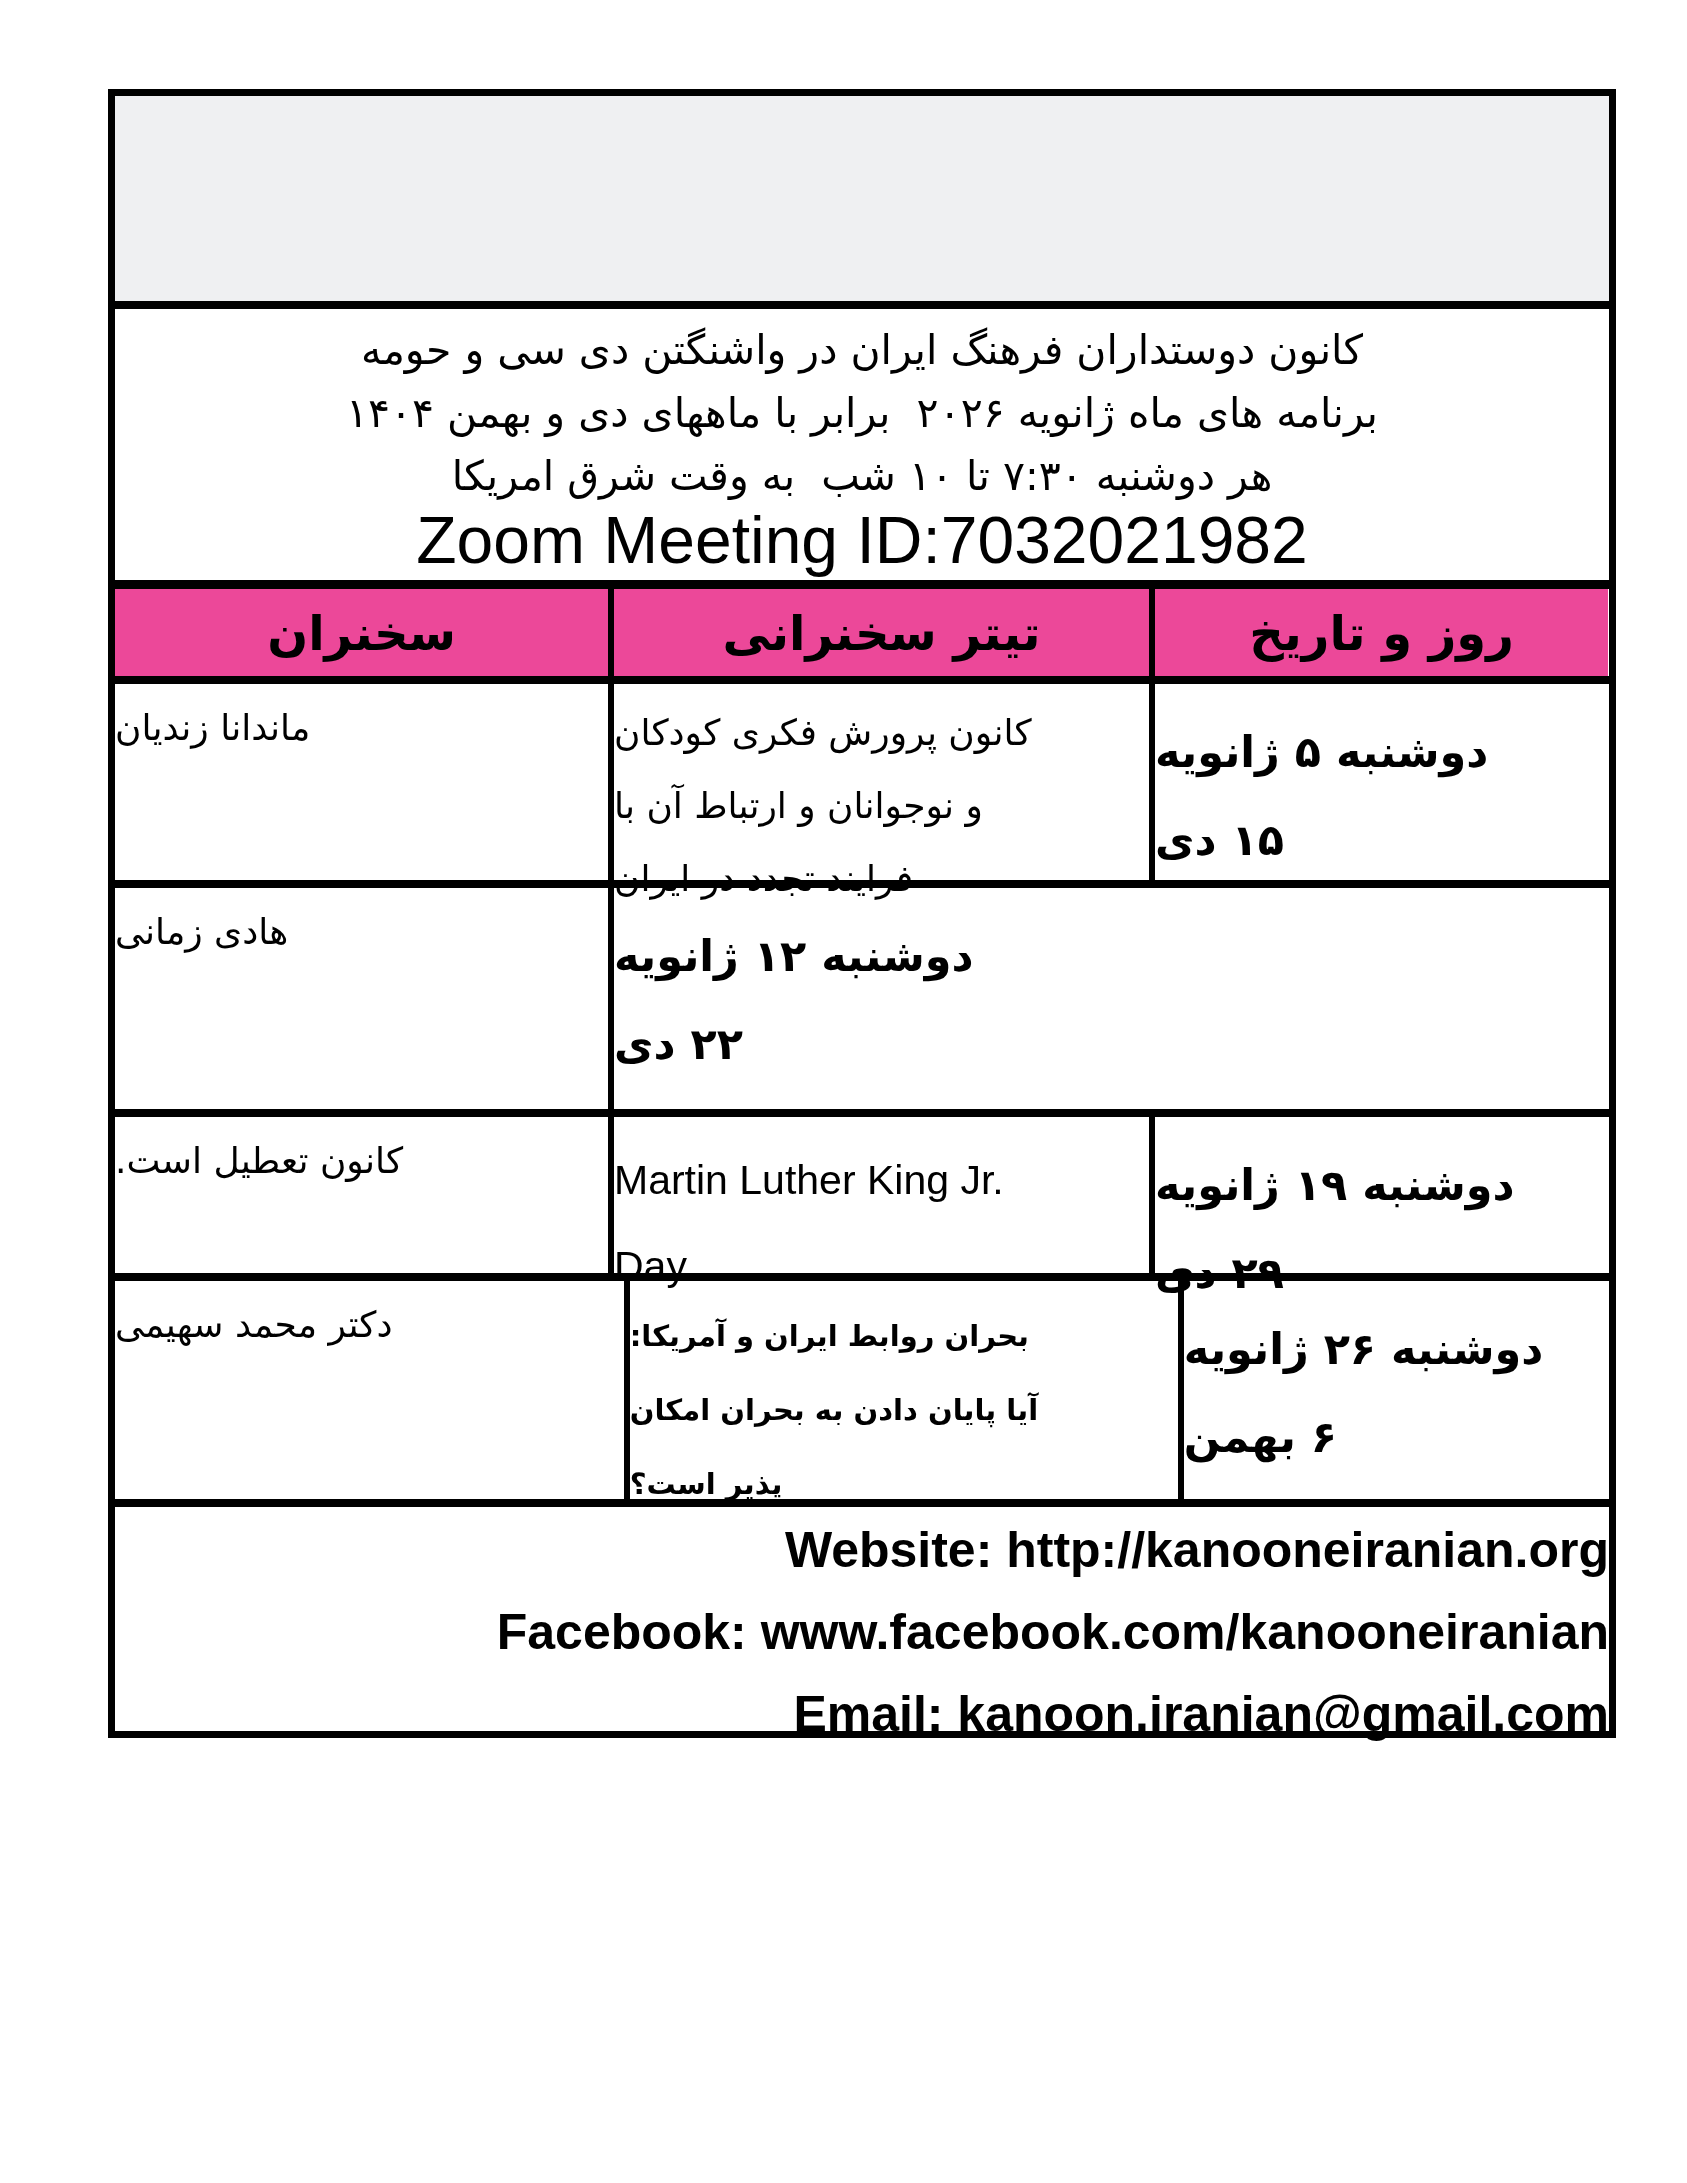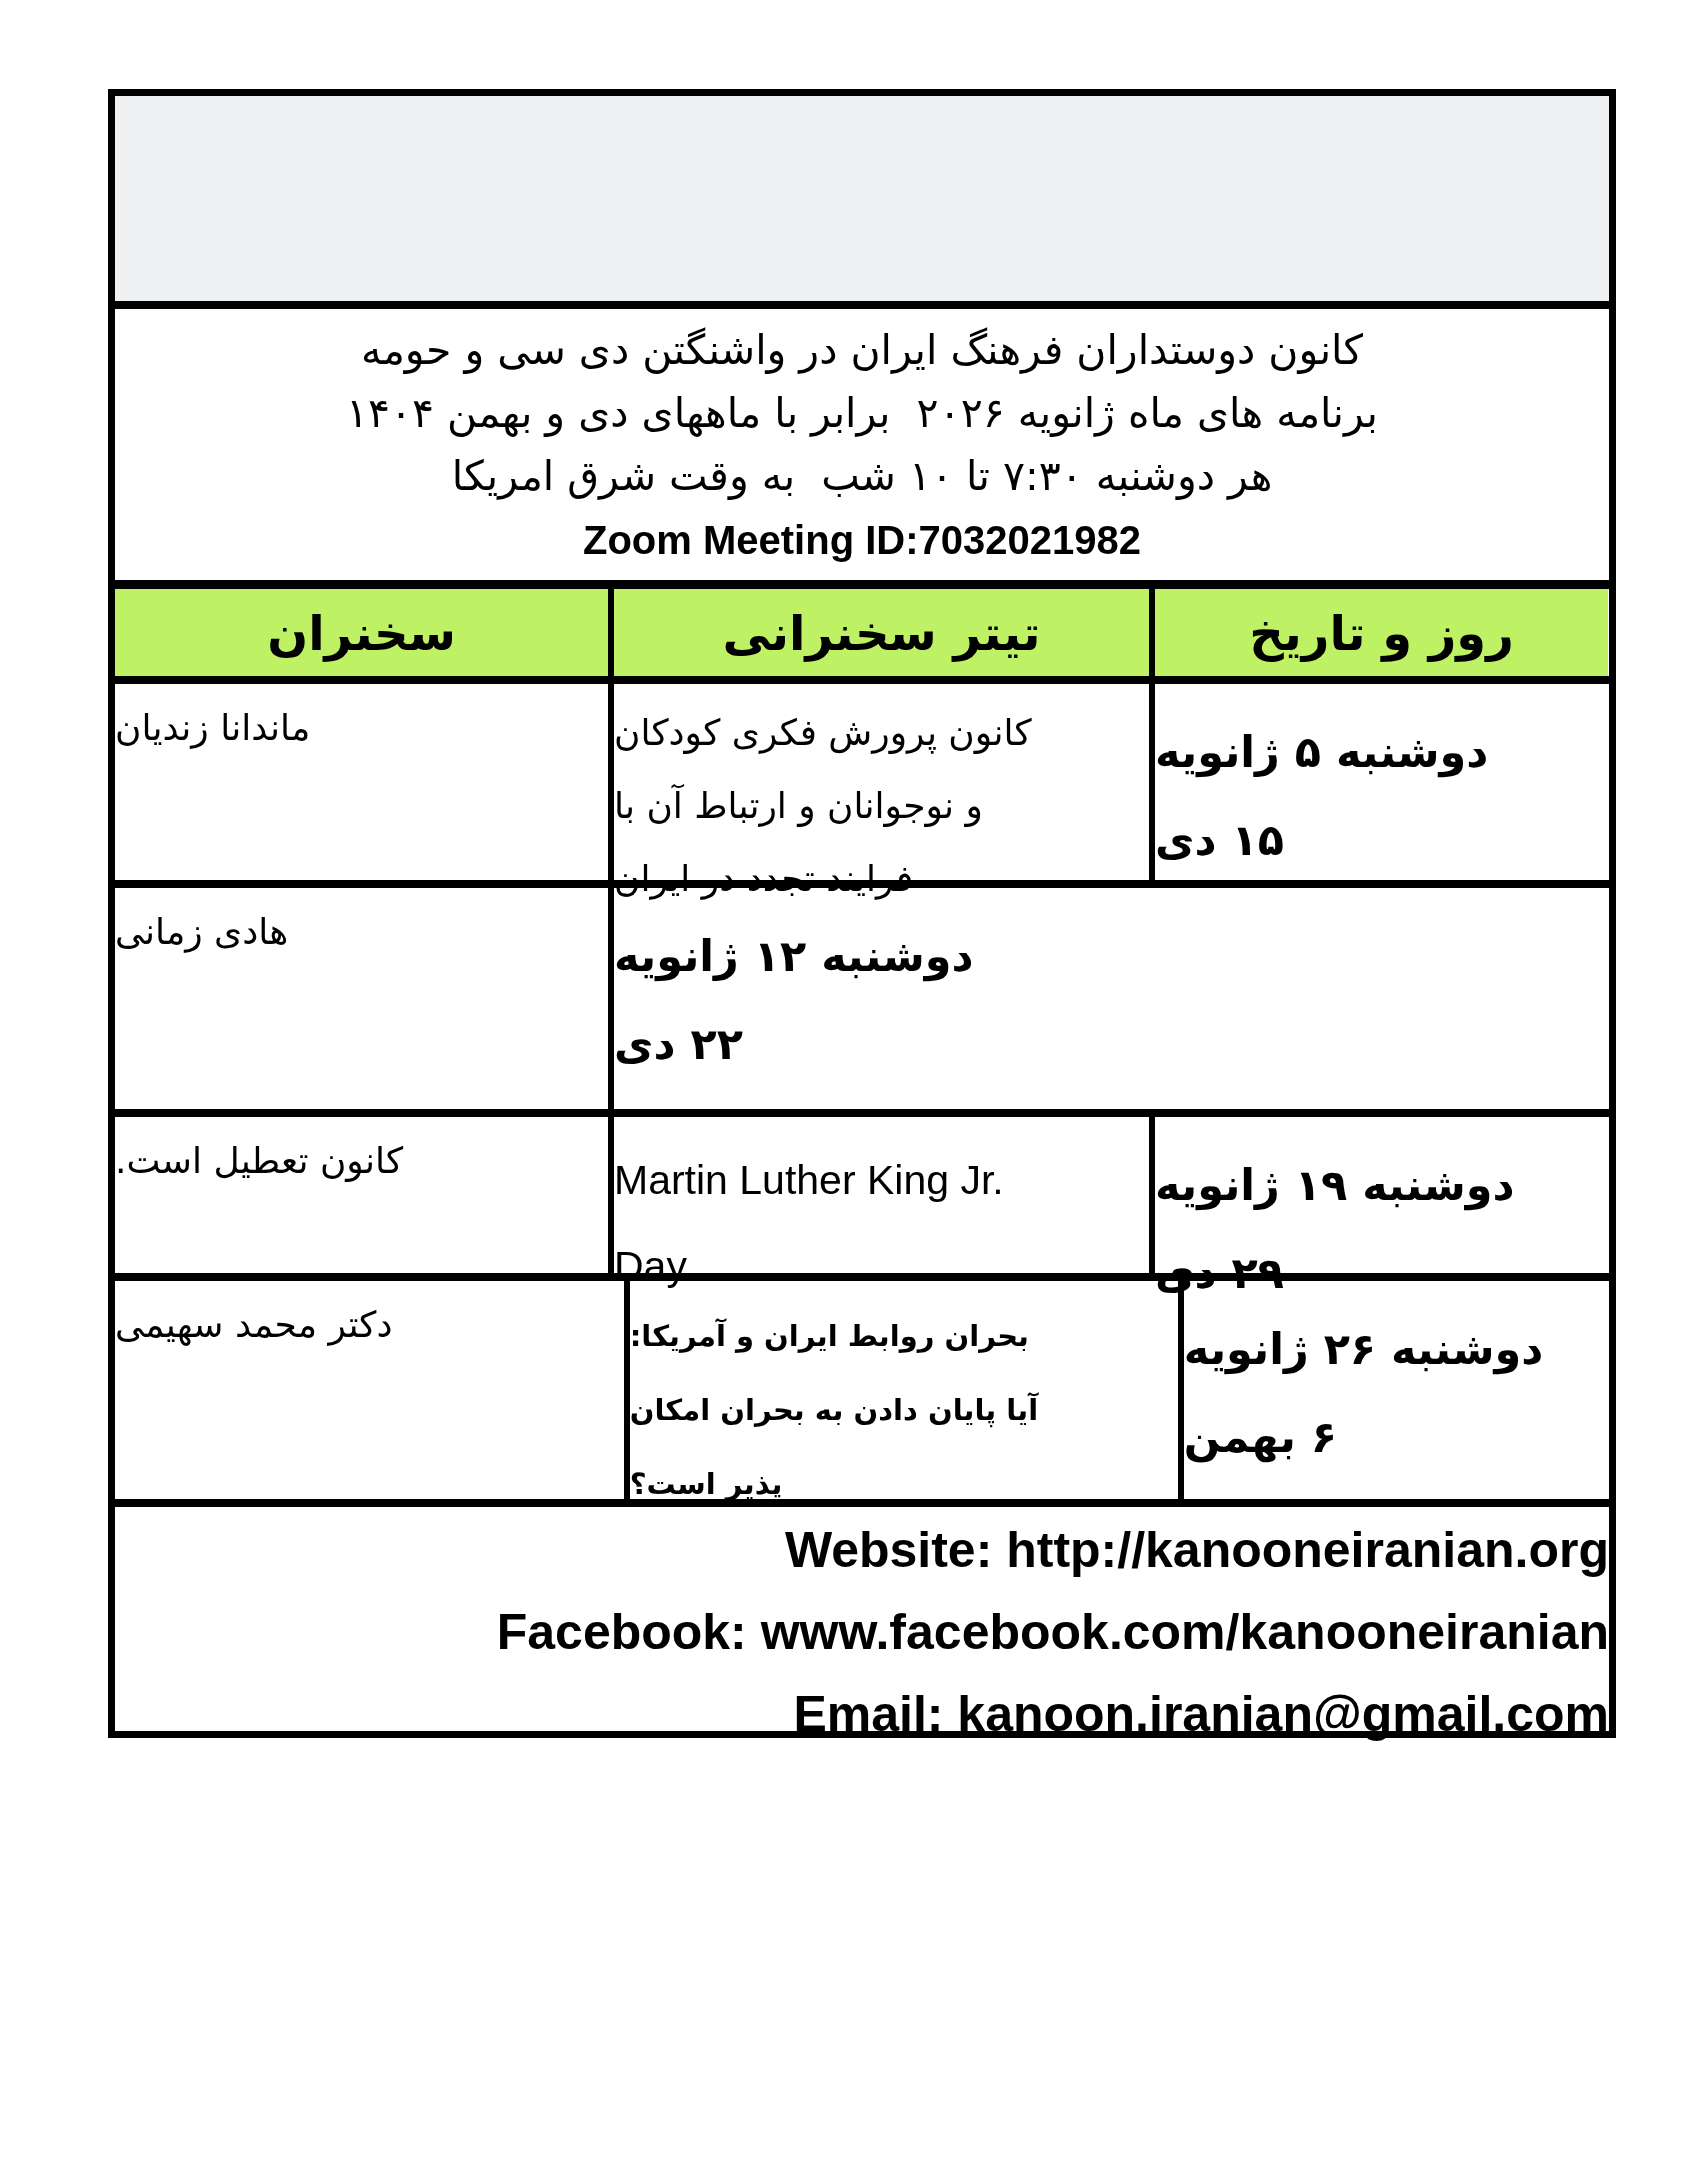--- a/index.html
+++ b/index.html
@@ -17,34 +17,34 @@
   
   .banner { height: 213px; background: #eff0f2; border-bottom: 8.3px solid #000000; }
   
   .intro {
     height: 280px; border-bottom: 9px solid #000000;
     text-align: center; direction: rtl; padding-top: 10px;
   }
   .intro-line { font-size: 41px; line-height: 63px; white-space: pre-wrap; }
   .intro-zoom {
     direction: ltr; font-family: "Liberation Sans", sans-serif;
-    font-size: 40px; line-height: 65px; font-weight: 700;
+    font-size: 66px; line-height: 65px; font-weight: 400;
   }
   
   .trow { display: flex; border-bottom: 8.3px solid #000000; }
   .trow-header { height: 95px; }
   .trow-r0 { height: 204px; }
   .trow-r1 { height: 229px; }
   .trow-r2 { height: 164px; }
   .trow-r3 { height: 226px; gap: 46px; }
   .c-speaker { width: 493px; height: 100%; }
   .c-title   { width: 541px; height: 100%; border-left: 6.6px solid #000000; }
   .c-date    { width: 459px; height: 100%; border-left: 6.6px solid #000000; }
   .hcell {
-    background: #bef264; display: flex; align-items: center; justify-content: center;
+    background: #ec4899; display: flex; align-items: center; justify-content: center;
     direction: rtl; font-weight: bold; font-size: 48px;
   }
   .dcell { direction: rtl; text-align: left; white-space: pre-line; }
   .speaker-text { font-size: 36px; padding-top: 23px; }
   .date-text { font-size: 43px; font-weight: bold; line-height: 88px; padding-top: 24px; }
   .title-normal { font-size: 36px; line-height: 73px; padding-top: 11.6px; }
   .title-small  { font-size: 29px; font-weight: bold; line-height: 74px; padding-top: 18px; }
   .title-latin  {
     direction: ltr; font-family: "Liberation Sans", sans-serif;
     font-size: 41px; line-height: 86px; padding-top: 20px; font-weight: 400;

